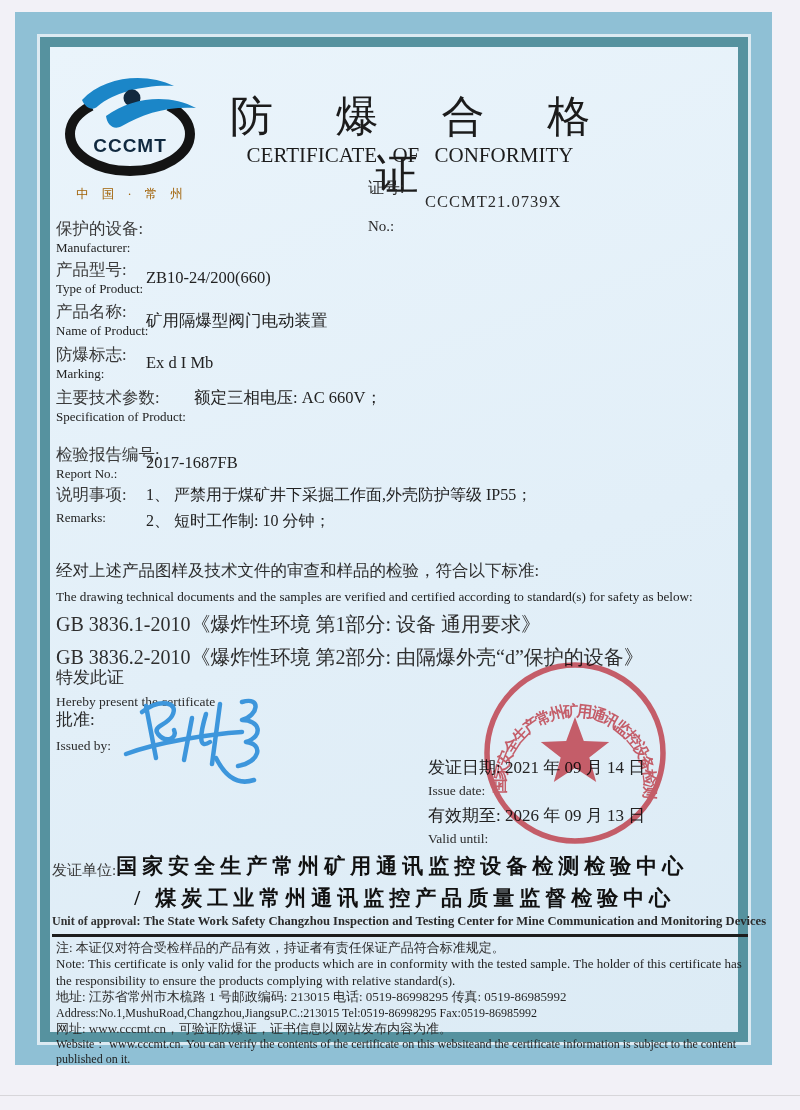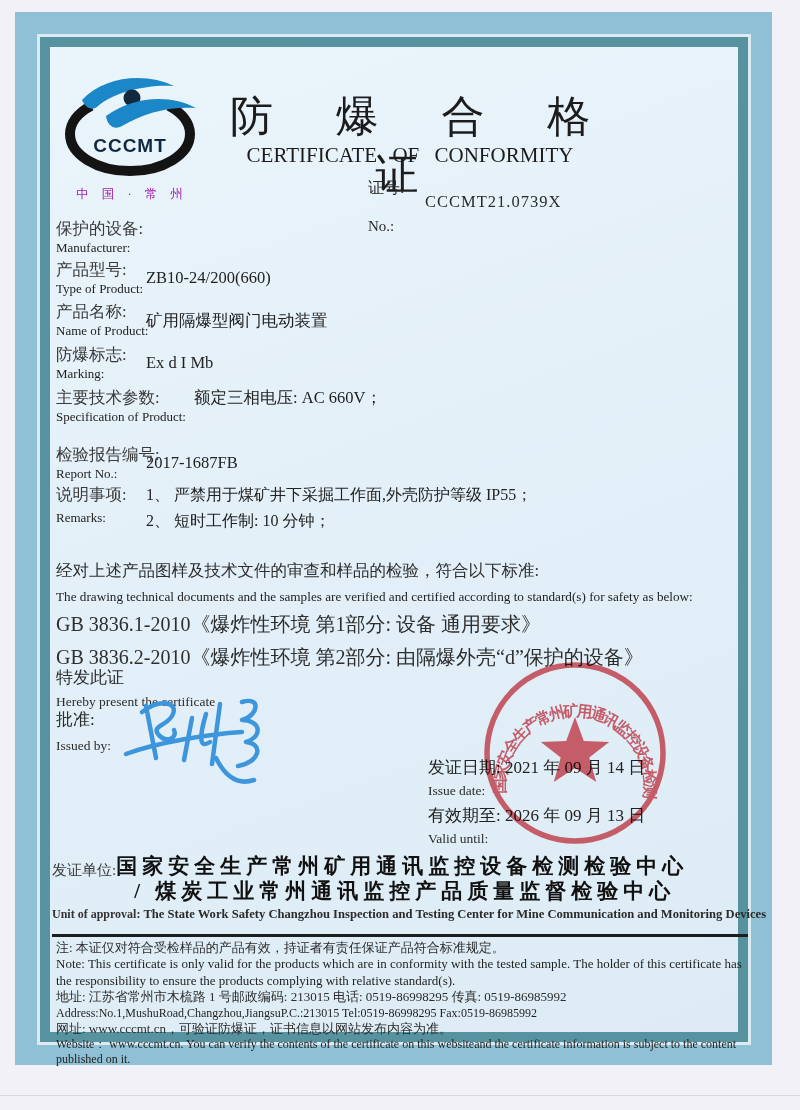--- a/index.html
+++ b/index.html
@@ -21,21 +21,21 @@
   .title-en{left:200px;top:143px;width:420px;text-align:center;font-size:21px;
     word-spacing:10px;color:#1c1c1c;}
   .certno{left:368px;top:178px;}
   .certno .l1{font-size:16px;}
   .certno .l2{font-size:15px;margin-top:19px;}
   .certno-val{left:425px;top:192px;font-size:16.5px;letter-spacing:1px;}
 
   
   .logo{left:52px;top:74px;width:160px;}
   .logo svg{display:block;}
-  .logo-region{margin-top:2px;text-align:center;font-size:12.5px;letter-spacing:5px;color:#a21caf;}
+  .logo-region{margin-top:2px;text-align:center;font-size:12.5px;letter-spacing:5px;color:#a16207;}
 
   
   .row{position:absolute;left:56px;width:650px;height:40px;}
   .row .lab-cn{position:absolute;left:0;top:0;font-size:16.5px;color:#3a3a3a;white-space:nowrap;}
   .row .lab-en{position:absolute;left:0;top:22px;font-size:13px;color:#222;white-space:nowrap;}
   .row .val{position:absolute;left:90px;top:9px;font-size:16.5px;color:#222;white-space:nowrap;}
   .row .val2a{position:absolute;left:90px;top:1px;font-size:16px;color:#222;white-space:nowrap;}
   .row .val2b{position:absolute;left:90px;top:27px;font-size:16px;color:#222;white-space:nowrap;}
 
   
@@ -55,21 +55,21 @@
   .dates .d-cn{font-size:17px;color:#222;white-space:nowrap;}
   .dates .d-en{font-size:13.5px;margin-top:4px;margin-bottom:5px;}
 
   .stamp{left:475px;top:653px;width:200px;height:200px;opacity:.82;mix-blend-mode:multiply;z-index:5;}
 
   
   .approval{left:52px;top:854px;width:700px;}
   .appr-cnrow{display:flex;}
   .appr-label{font-size:15px;color:#3a3a3a;white-space:nowrap;padding-top:7px;}
   .appr-big{font-size:21px;font-weight:bold;color:#111;letter-spacing:5px;line-height:1.18;white-space:nowrap;}
-  .appr-big2{margin-left:18px;}
+  .appr-big2{margin-left:18px;margin-top:7px;}
   .appr-enrow{margin-top:3px;font-size:12.6px;font-weight:bold;white-space:nowrap;}
   .appr-enrow .lbl{font-weight:bold;font-size:12px;color:#333;}
   .appr-en2{margin-top:3px;text-align:center;font-size:12.6px;font-weight:bold;white-space:nowrap;}
 
   .rule{left:52px;top:934px;width:696px;height:2.5px;background:#1d1d1d;}
 
   
   .footer{left:56px;top:940px;width:690px;line-height:1.26;}
   .f-cn{font-size:13px;color:#2c2c2c;}
   .f-en{font-size:13px;color:#1f1f1f;}

